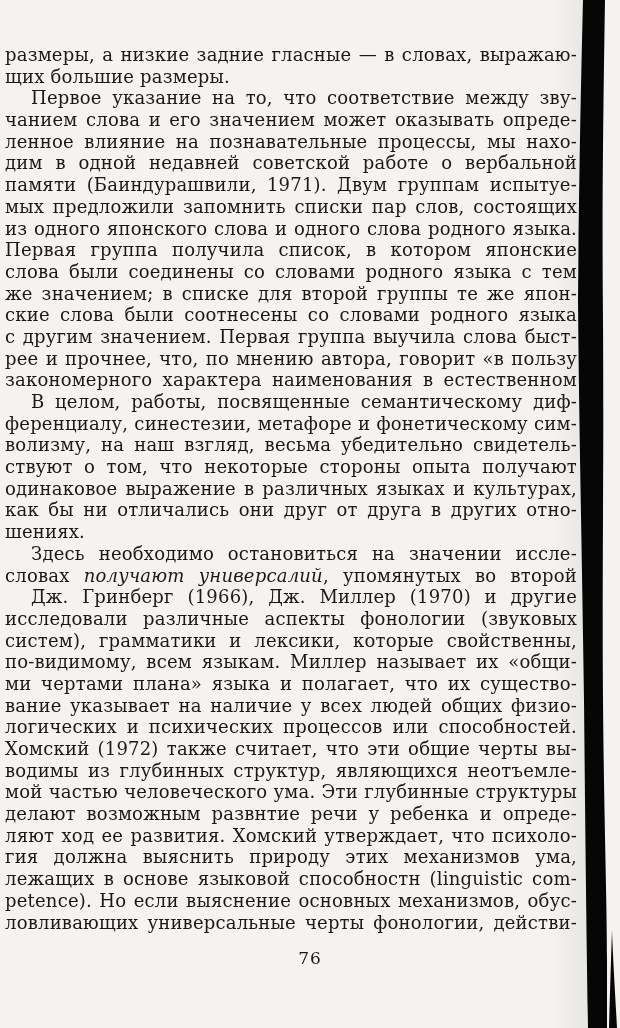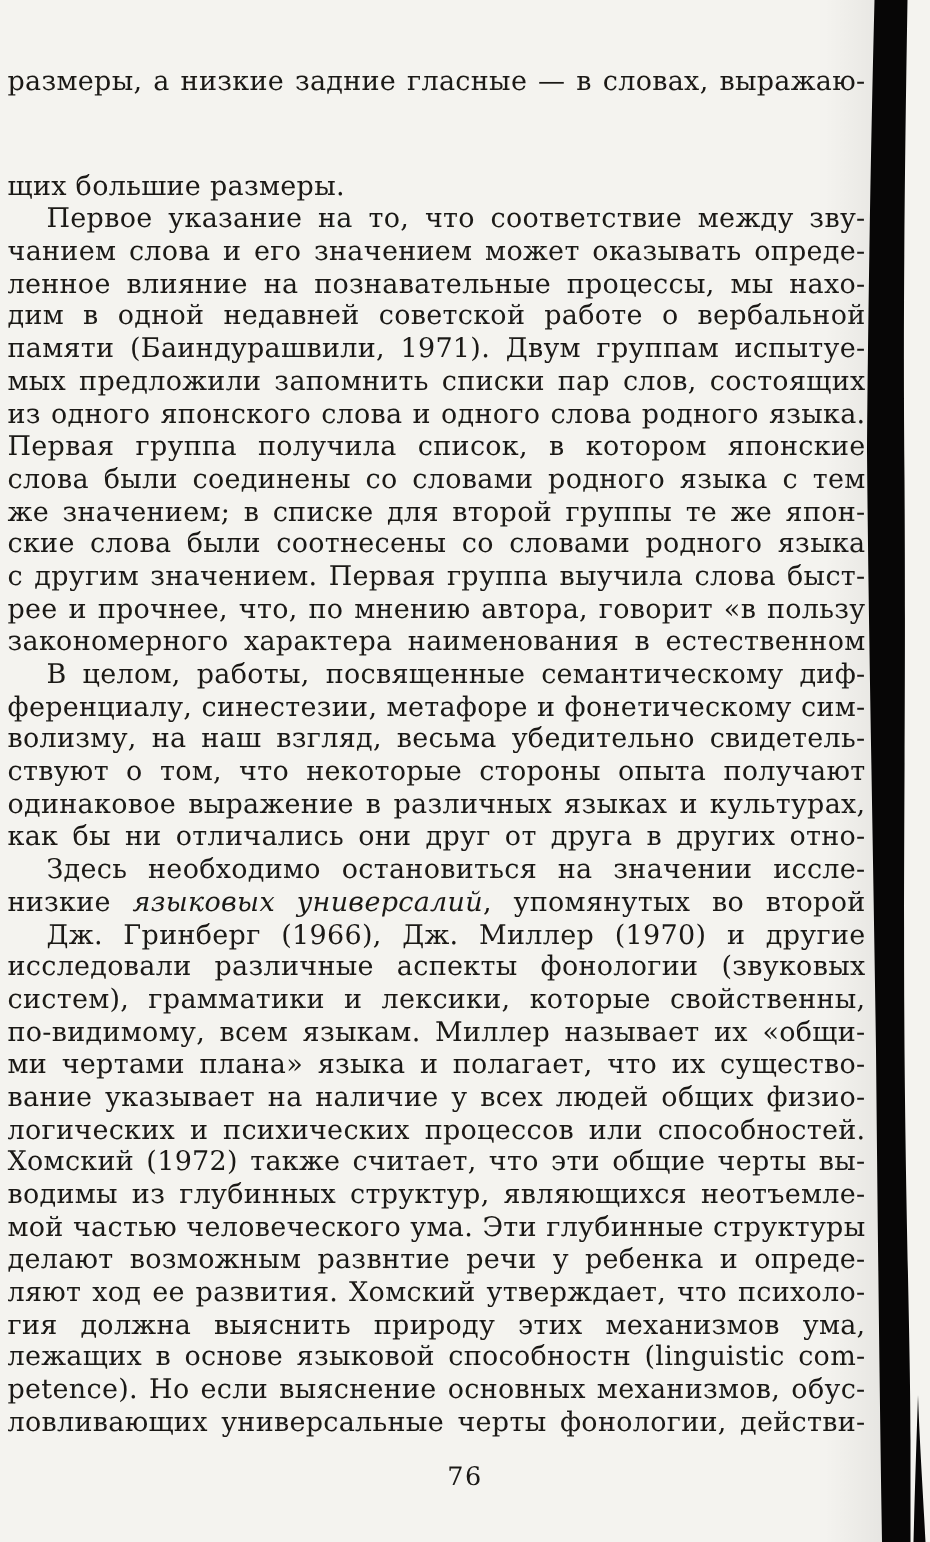--- a/index.html
+++ b/index.html
@@ -38,21 +38,20 @@
   .paragraph { margin: 0; }
   .line {
     text-align: justify;
     text-align-last: justify;
     height: 21.7px;
     overflow: hidden;
     white-space: nowrap;
   }
   .line.flush-left {
     text-align-last: left;
-    margin-top: 48px;
   }
   .line.indent { text-indent: 26px; }
   .italic { font-style: italic; }
   .page-number {
     width: 620px;
     text-align: center;
     margin-top: 15px;
     font-size: 17px;
     letter-spacing: 1px;
   }
@@ -91,24 +90,25 @@
         <div class="line">рее и прочнее, что, по мнению автора, говорит «в пользу</div>
         <div class="line">закономерного характера наименования в естественном</div>
       </div>
       <div class="paragraph">
         <div class="line indent">В целом, работы, посвященные семантическому диф-</div>
         <div class="line">ференциалу, синестезии, метафоре и фонетическому сим-</div>
         <div class="line">волизму, на наш взгляд, весьма убедительно свидетель-</div>
         <div class="line">ствуют о том, что некоторые стороны опыта получают</div>
         <div class="line">одинаковое выражение в различных языках и культурах,</div>
         <div class="line">как бы ни отличались они друг от друга в других отно-</div>
+        <div class="line flush-left">шениях.</div>
       </div>
       <div class="paragraph">
         <div class="line indent">Здесь необходимо остановиться на значении иссле-</div>
-        <div class="line"><span>низкие </span><span class="italic">языковых универсалий</span><span>, упомянутых во второй</span></div>
+        <div class="line"><span>словах </span><span class="italic">получают универсалий</span><span>, упомянутых во второй</span></div>
       </div>
       <div class="paragraph">
         <div class="line indent">Дж. Гринберг (1966), Дж. Миллер (1970) и другие</div>
         <div class="line">исследовали различные аспекты фонологии (звуковых</div>
         <div class="line">систем), грамматики и лексики, которые свойственны,</div>
         <div class="line">по-видимому, всем языкам. Миллер называет их «общи-</div>
         <div class="line">ми чертами плана» языка и полагает, что их существо-</div>
         <div class="line">вание указывает на наличие у всех людей общих физио-</div>
         <div class="line">логических и психических процессов или способностей.</div>
         <div class="line">Хомский (1972) также считает, что эти общие черты вы-</div>

